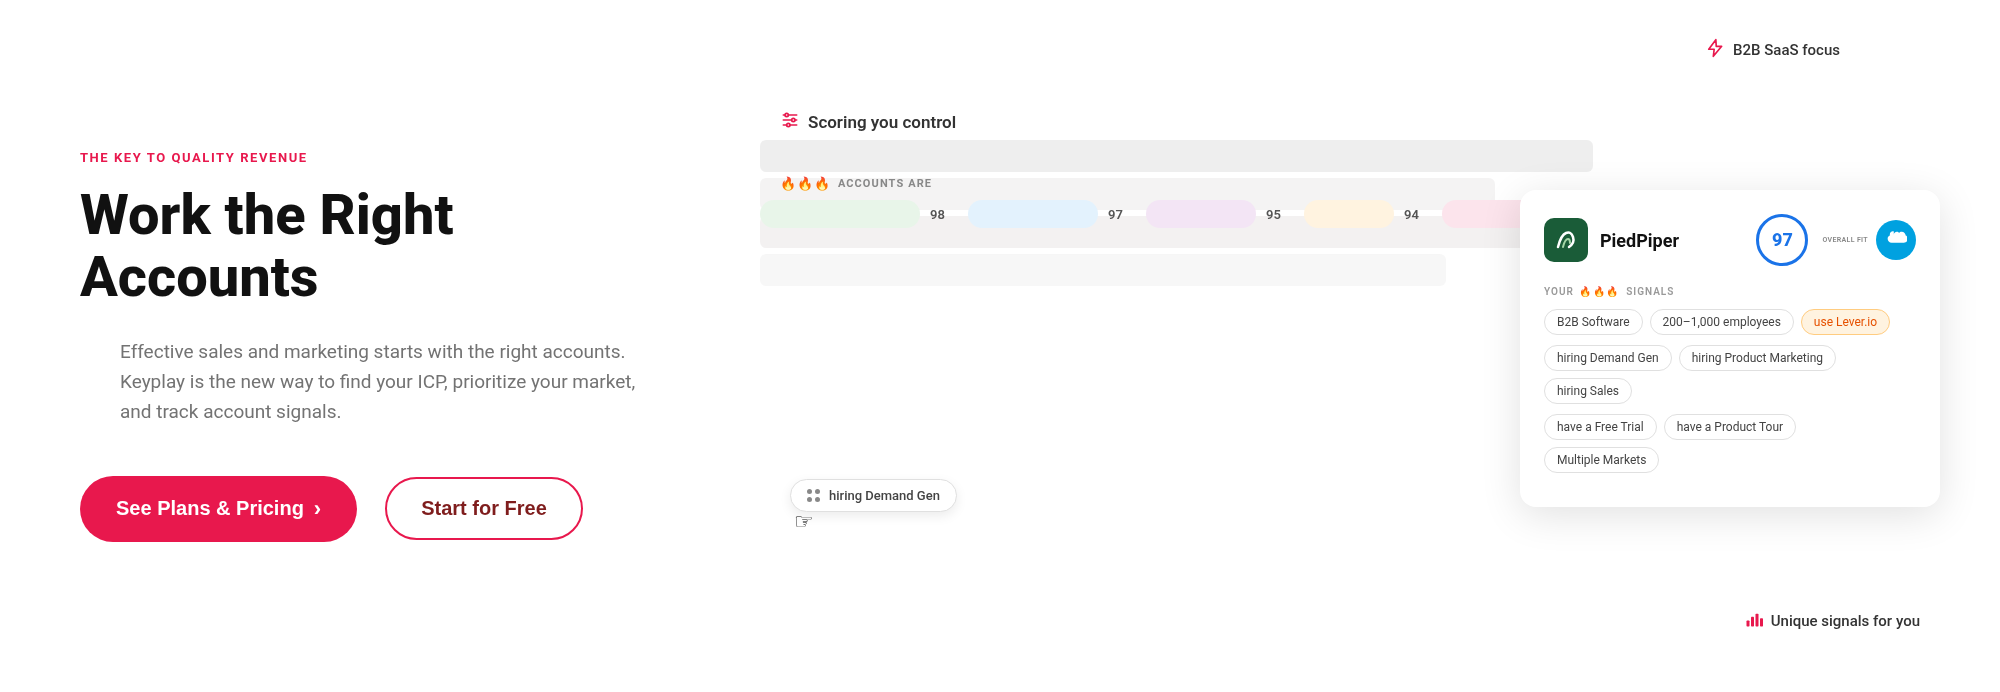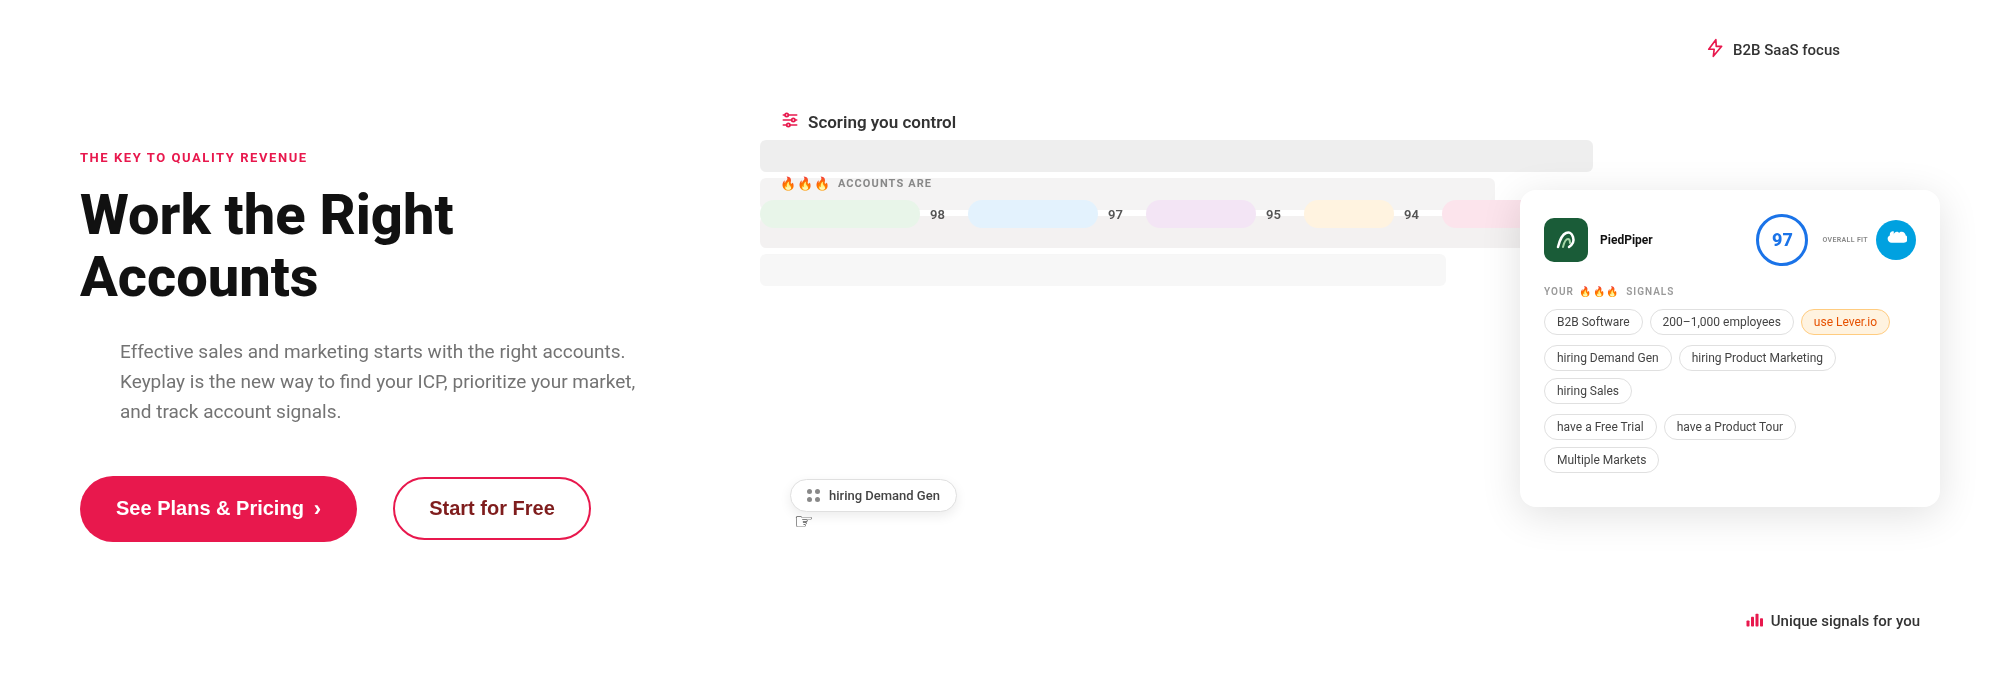--- a/index.html
+++ b/index.html
@@ -48,21 +48,21 @@
       font-size: 19px;
       color: #737373;
       line-height: 1.6;
       margin-bottom: 48px;
       max-width: 600px;
       margin-left: 40px;
     }
 
     .cta-row {
       display: flex;
-      gap: 36px;
+      gap: 28px;
       align-items: center;
     }
 
     .btn-primary {
       background: #e8184d;
       color: #ffffff;
       border: none;
       border-radius: 50px;
       padding: 20px 36px;
       font-size: 20px;
@@ -269,21 +269,21 @@
       background: #1a5c38;
       border-radius: 10px;
       display: flex;
       align-items: center;
       justify-content: center;
       color: white;
       font-size: 20px;
     }
 
     .company-name {
-      font-size: 12px;
+      font-size: 18px;
       font-weight: 700;
       color: #111;
       flex: 1;
     }
 
     .score-circle {
       width: 52px;
       height: 52px;
       border-radius: 50%;
       border: 3px solid #1a73e8;

